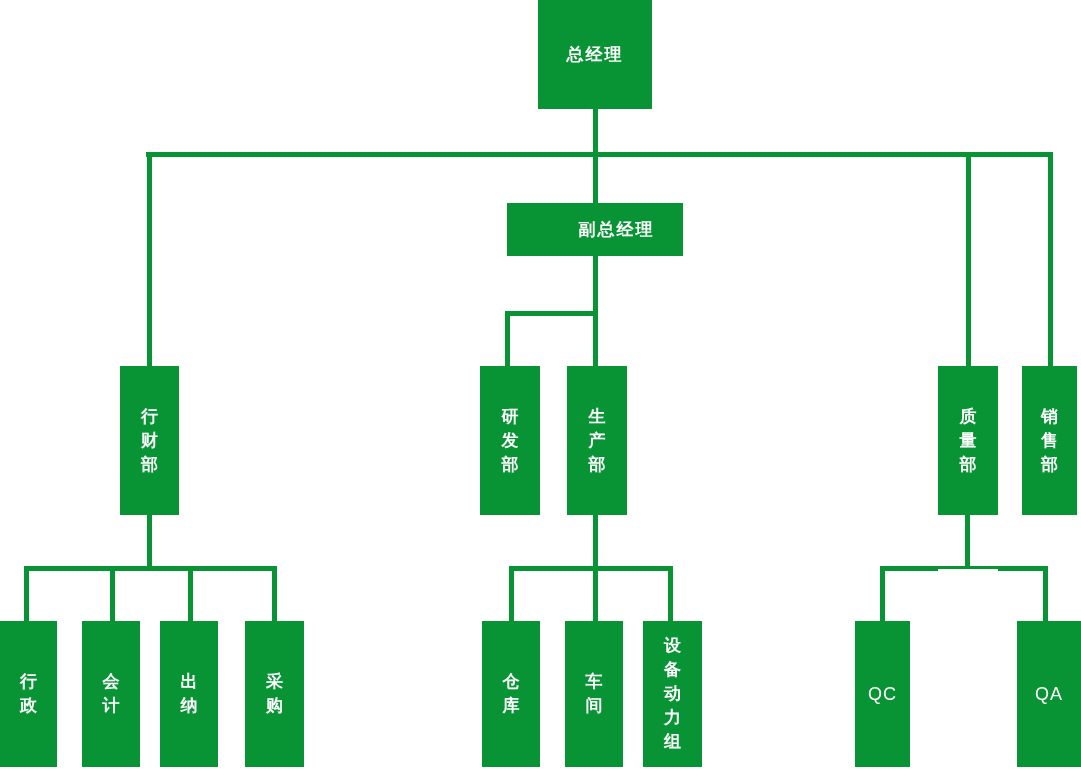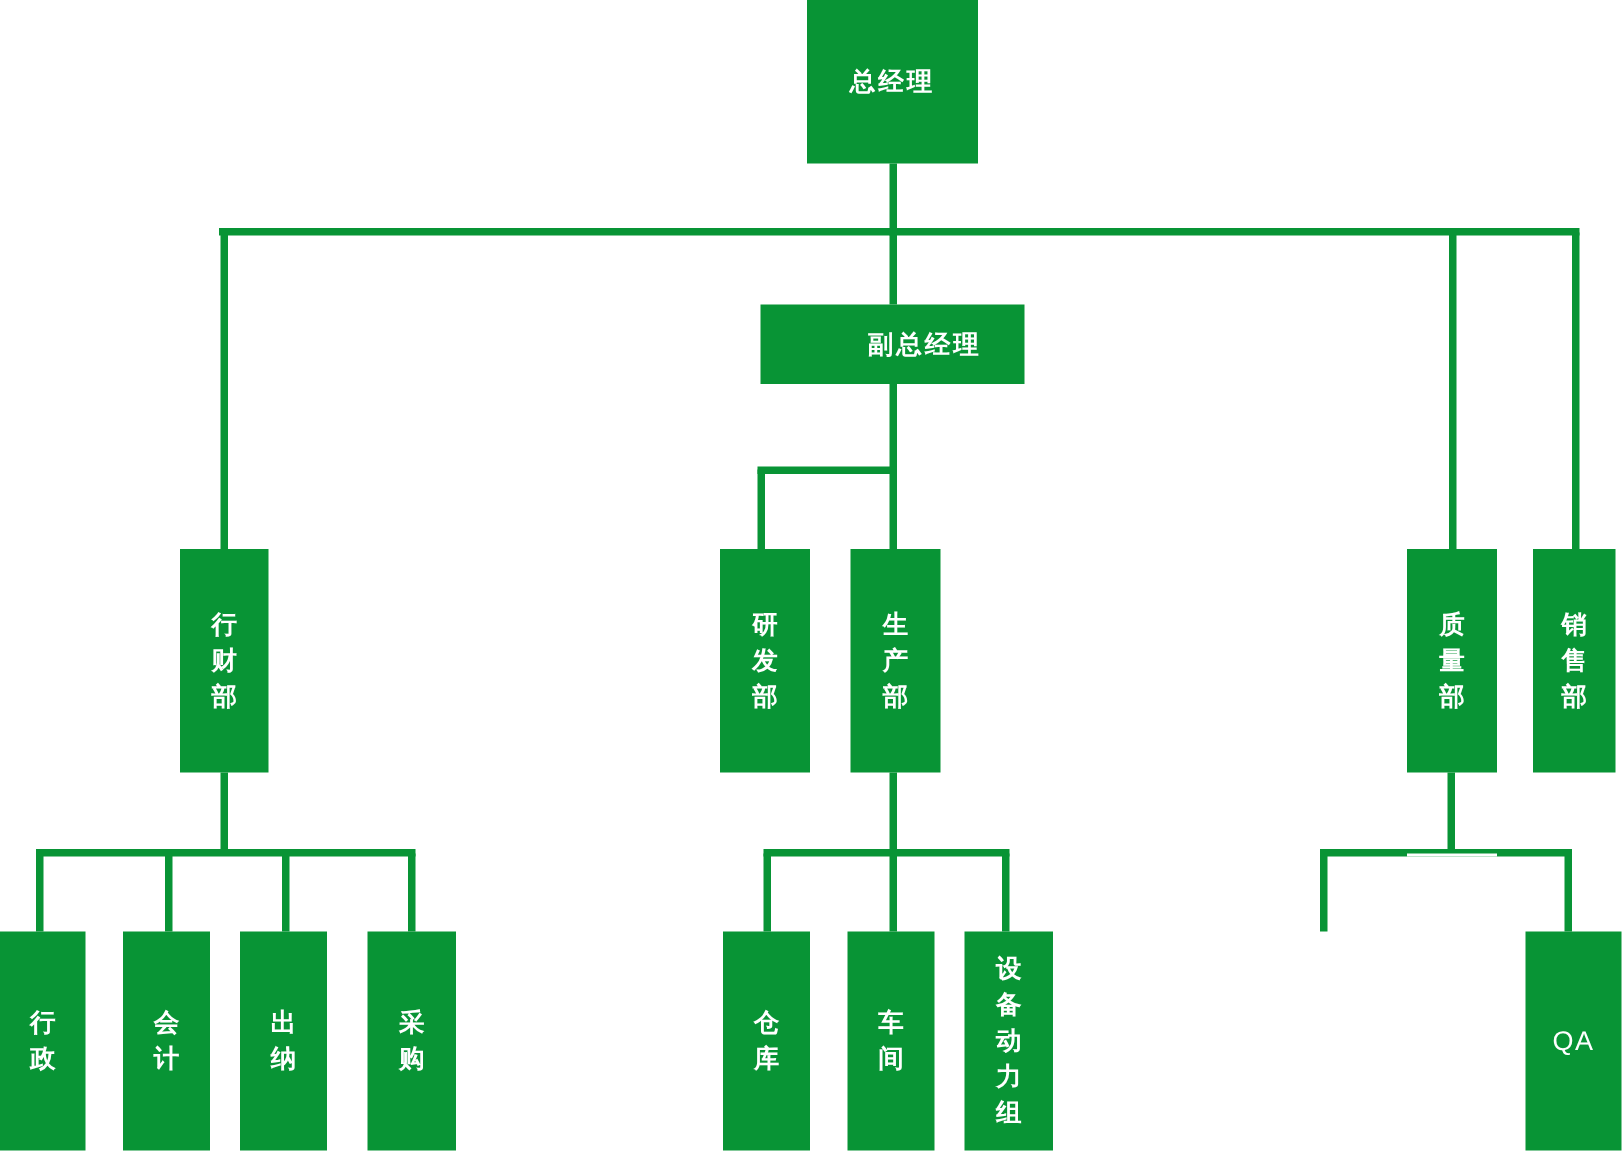--- a/index.html
+++ b/index.html
@@ -122,15 +122,16 @@
   <div class="node v" id="n-xsb">销<br>售<br>部</div>
 
   <div class="node v" id="n-xz">行<br>政</div>
   <div class="node v" id="n-kj">会<br>计</div>
   <div class="node v" id="n-cn">出<br>纳</div>
   <div class="node v" id="n-cg">采<br>购</div>
   <div class="node v" id="n-ck">仓<br>库</div>
   <div class="node v" id="n-cj">车<br>间</div>
   <div class="node v" id="n-sb">设<br>备<br>动<br>力<br>组</div>
 
+  <div class="node latin" id="n-qc">QC</div>
   <div class="node latin" id="n-qa">QA</div>
 
 </div>
 
 </body></html>

